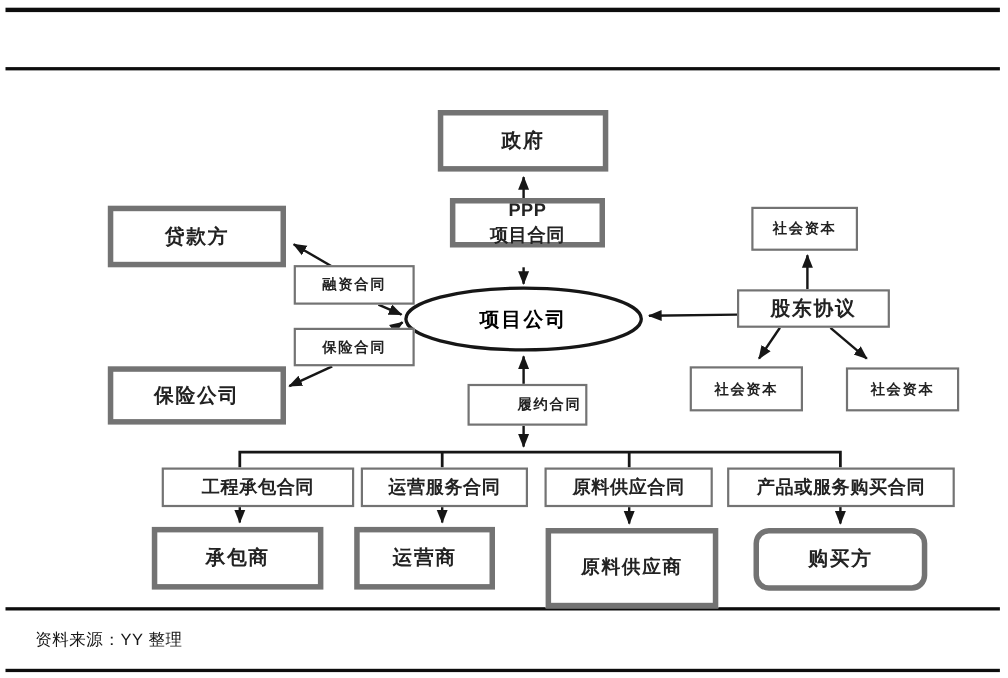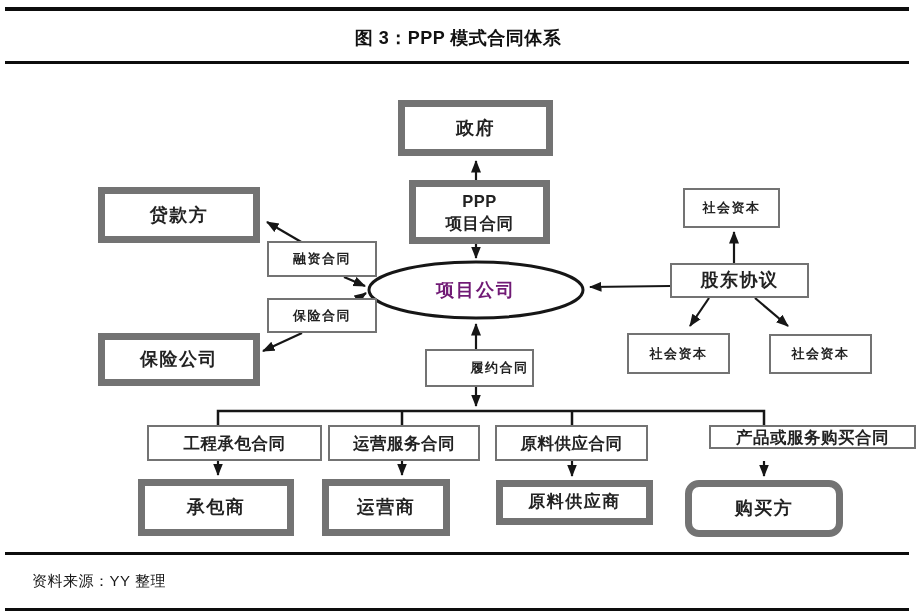--- a/index.html
+++ b/index.html
@@ -13,43 +13,42 @@
     position:absolute;top:26px;left:0;right:0;text-align:center;
     font-size:18px;font-weight:700;color:#111;letter-spacing:.5px;
   }
   #source-line{
     position:absolute;left:32px;top:572px;font-size:15px;font-weight:400;
     color:#161616;letter-spacing:.5px;
   }
   svg.layer{position:absolute;left:0;top:0;width:916px;height:616px;}
   .node{
     position:absolute;display:flex;align-items:center;justify-content:center;
-    background:#fff;border:7px solid #737373;box-sizing:border-box;
+    background:#fff;border:5px solid #737373;box-sizing:border-box;
     font-size:18px;font-weight:600;letter-spacing:1.5px;color:#222;
     text-align:center;line-height:1.35;white-space:nowrap;
   }
   .node.thin{border-width:2.5px;font-size:13px;}
   .node.small{font-size:16.5px;letter-spacing:.5px;}
   .ellipse-label{
     position:absolute;display:flex;align-items:center;justify-content:center;
     background:transparent;border:none;font-size:18px;font-weight:600;
-    letter-spacing:2px;color:#701a75;
+    letter-spacing:2px;color:#000000;
   }
 </style>
 </head>
 <body>
 
 <div id="stage">
 
   <div class="rule" style="top:7px;height:4px;"></div>
   <div class="rule" style="top:61px;height:3px;"></div>
   <div class="rule" style="top:552px;height:3px;"></div>
   <div class="rule" style="top:608px;height:3px;"></div>
 
-  <div id="figure-title">图 3：PPP 模式合同体系</div>
   <div id="source-line">资料来源：YY 整理</div>
 
   <svg class="layer" viewBox="0 0 916 616">
     <defs>
       <marker id="ah" markerUnits="userSpaceOnUse" markerWidth="14" markerHeight="12" refX="11.5" refY="5.5" orient="auto">
         <path d="M0,0.5 L12.5,5.5 L0,10.5 Z" fill="#161616"></path>
       </marker>
     </defs>
     <g stroke="#161616" stroke-width="2.2" fill="none">
 
@@ -83,21 +82,21 @@
 
       <line x1="218" y1="461" x2="218" y2="475" marker-end="url(#ah)"></line>
       <line x1="402" y1="461" x2="402" y2="475" marker-end="url(#ah)"></line>
       <line x1="572" y1="461" x2="572" y2="476" marker-end="url(#ah)"></line>
       <line x1="764" y1="461" x2="764" y2="476" marker-end="url(#ah)"></line>
     </g>
   </svg>
 
   <div class="node" style="left:398px;top:100px;width:155px;height:56px;">政府</div>
 
-  <div class="node small" style="left:409px;top:180px;width:141px;height:64px;flex-direction:column;">
+  <div class="node small" style="left:409px;top:180px;width:141px;height:45px;flex-direction:column;">
     <div>PPP</div>
     <div>项目合同</div>
   </div>
 
   <div class="node" style="left:98px;top:187px;width:162px;height:56px;">贷款方</div>
 
   <div class="node thin" style="left:267px;top:241px;width:110px;height:36px;">融资合同</div>
 
   <div class="node thin" style="left:267px;top:298px;width:110px;height:35px;">保险合同</div>
 
@@ -111,20 +110,20 @@
 
   <div class="node thin" style="left:627px;top:333px;width:103px;height:41px;">社会资本</div>
 
   <div class="node thin" style="left:769px;top:334px;width:103px;height:40px;">社会资本</div>
 
   <div class="node thin" style="left:425px;top:349px;width:109px;height:38px;padding-left:40px;">履约合同</div>
 
   <div class="node thin small" style="left:133px;top:425px;width:175px;height:36px;margin-left:14px;">工程承包合同</div>
   <div class="node thin small" style="left:328px;top:425px;width:152px;height:36px;">运营服务合同</div>
   <div class="node thin small" style="left:495px;top:425px;width:153px;height:36px;">原料供应合同</div>
-  <div class="node thin small" style="left:661px;top:425px;width:207px;height:24px;margin-left:48px;">产品或服务购买合同</div>
+  <div class="node thin small" style="left:661px;top:425px;width:207px;height:36px;">产品或服务购买合同</div>
 
   <div class="node" style="left:138px;top:479px;width:156px;height:57px;">承包商</div>
   <div class="node" style="left:322px;top:479px;width:128px;height:57px;">运营商</div>
-  <div class="node" style="left:496px;top:480px;width:157px;height:45px;font-size:17px;">原料供应商</div>
+  <div class="node" style="left:496px;top:480px;width:157px;height:73px;font-size:17px;">原料供应商</div>
   <div class="node" style="left:685px;top:480px;width:158px;height:57px;border-radius:14px;">购买方</div>
 
 </div>
 
 </body></html>

